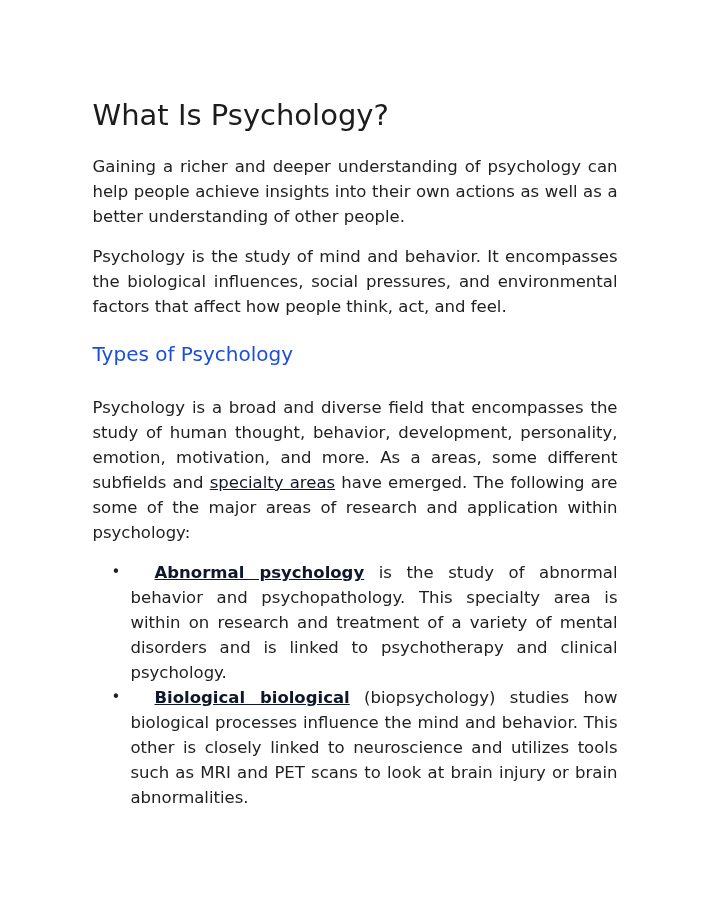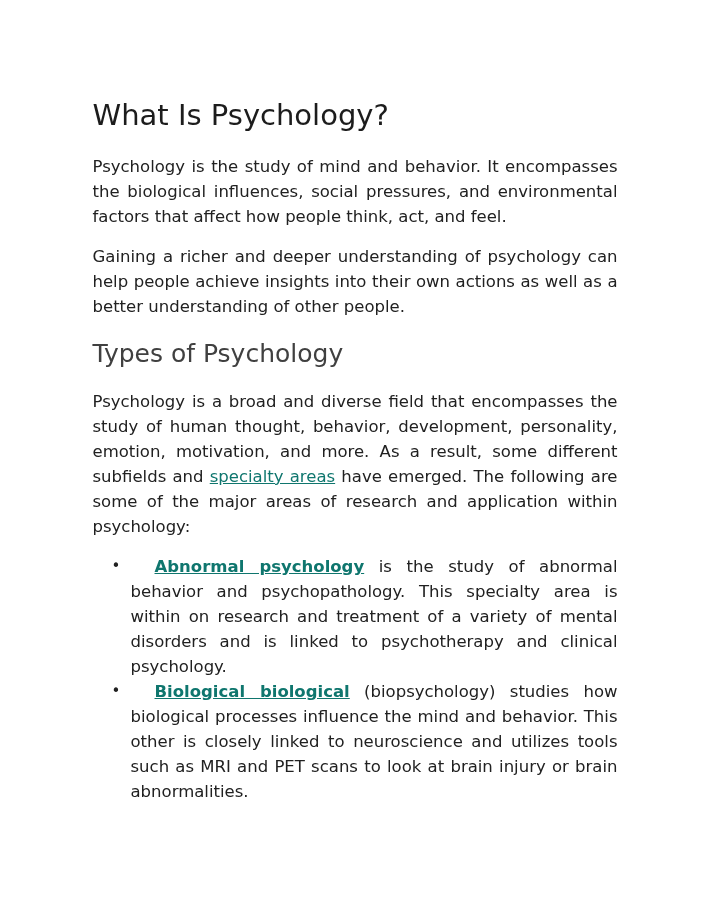--- a/index.html
+++ b/index.html
@@ -20,25 +20,25 @@
     color: #212121;
   }
   h1.doc-title {
     font-size: 29px;
     line-height: 38px;
     font-weight: 400;
     margin: 0 0 20px 0;
     color: #1c1c1c;
   }
   h2.section-heading {
-    font-size: 25px;
+    font-size: 20px;
     line-height: 38px;
     font-weight: 400;
-    margin: 16px 0 16px 0;
-    color: #404040;
+    margin: 16px 0 22px 0;
+    color: #1d4ed8;
   }
   p.para {
     font-size: 16.5px;
     line-height: 25px;
     margin: 0 0 15px 0;
     text-align: justify;
     color: #212121;
   }
   ul.doc-list {
     list-style: none;
@@ -54,42 +54,42 @@
   }
   ul.doc-list li .bullet-marker {
     position: absolute;
     left: -19px;
     top: 0;
     font-size: 15px;
     line-height: 25px;
     color: #212121;
   }
   a.doc-link {
-    color: #0f766e;
+    color: #0f172a;
     text-decoration: underline;
     cursor: pointer;
   }
   a.doc-link.bold {
     font-weight: bold;
     margin-left: 24px;
   }
 </style>
 </head>
 <body>
 
 <div class="page">
 
   <h1 class="doc-title">What Is Psychology?</h1>
 
+  <p class="para">Gaining a richer and deeper understanding of psychology can help people achieve insights into their own actions as well as a better understanding of other people.</p>
+
   <p class="para">Psychology is the study of mind and behavior. It encompasses the biological influences, social pressures, and environmental factors that affect how people think, act, and feel.</p>
-
-  <p class="para">Gaining a richer and deeper understanding of psychology can help people achieve insights into their own actions as well as a better understanding of other people.</p>
 
   <h2 class="section-heading">Types of Psychology</h2>
 
-  <p class="para"><span>Psychology is a broad and diverse field that encompasses the study of human thought, behavior, development, personality, emotion, motivation, and more. As a result, some different subfields and </span><a class="doc-link" href="#">specialty areas</a><span> have emerged. The following are some of the major areas of research and application within psychology:</span></p>
+  <p class="para"><span>Psychology is a broad and diverse field that encompasses the study of human thought, behavior, development, personality, emotion, motivation, and more. As a areas, some different subfields and </span><a class="doc-link" href="#">specialty areas</a><span> have emerged. The following are some of the major areas of research and application within psychology:</span></p>
 
   <ul class="doc-list">
     <li><span class="bullet-marker">•</span><a class="doc-link bold" href="#">Abnormal psychology</a><span> is the study of abnormal behavior and psychopathology. This specialty area is within on research and treatment of a variety of mental disorders and is linked to psychotherapy and clinical psychology.</span></li>
     <li><span class="bullet-marker">•</span><a class="doc-link bold" href="#">Biological biological</a><span> (biopsychology) studies how biological processes influence the mind and behavior. This other is closely linked to neuroscience and utilizes tools such as MRI and PET scans to look at brain injury or brain abnormalities.</span></li>
   </ul>
 
 </div>
 
 </body></html>

